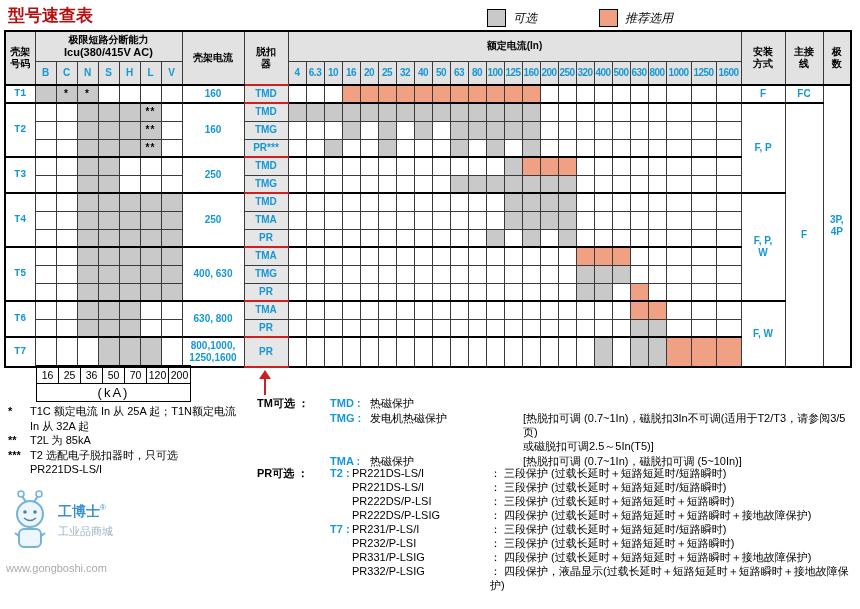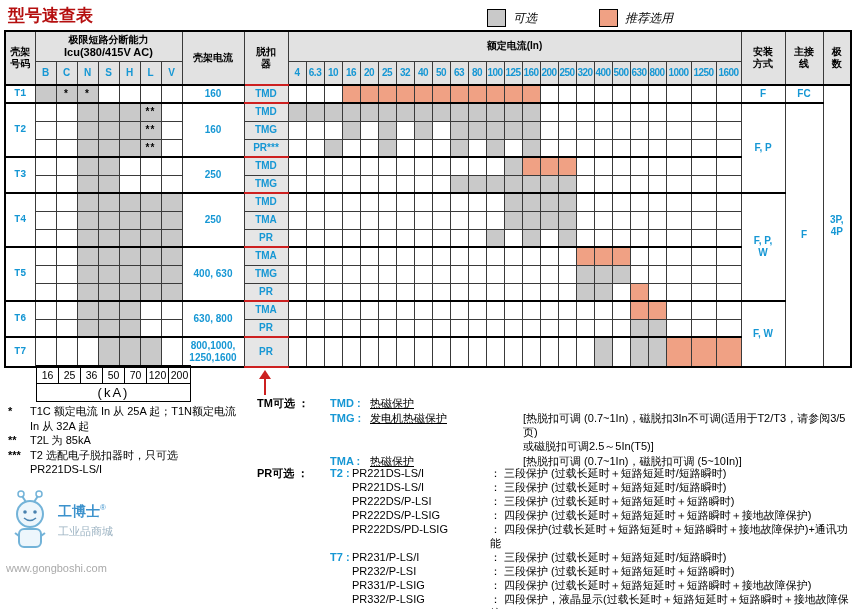--- a/index.html
+++ b/index.html
@@ -44,21 +44,21 @@
               border-left:6px solid transparent;border-right:6px solid transparent;
               border-bottom:9px solid var(--c-red);}
   .footnotes{position:absolute;left:8px;top:404px;width:246px;font-size:11px;line-height:14.5px;color:#000;}
   .fn-row{display:flex;}
   .fn-mark{width:22px;font-weight:bold;flex:none;}
   .fn-text{white-space:pre-line;}
   .tm-block{position:absolute;left:257px;top:396px;width:598px;font-size:11px;line-height:14px;color:#000;}
   .opt-label{width:73px;flex:none;font-weight:bold;}
   .tm-row{display:flex;margin-bottom:1px;}
   .tm-code{width:40px;flex:none;color:var(--c-blue);font-weight:bold;}
-  .tm-name{width:153px;flex:none;text-decoration:underline;}
+  .tm-name{width:153px;flex:none;}
   .tm-desc{white-space:pre-line;}
   .pr-block{position:absolute;left:257px;top:466px;width:598px;font-size:11px;line-height:14px;color:#000;}
   .pr-row{display:flex;}
   .pr-tag{min-width:22px;flex:none;color:var(--c-blue);font-weight:bold;}
   .pr-name{width:138px;flex:none;}
   .watermark{position:absolute;left:6px;top:486px;width:150px;opacity:0.85;}
   .wm-row{display:flex;align-items:flex-start;}
   .wm-texts{margin-left:4px;margin-top:16px;}
   .wm-brand{color:#1b7fc4;font-weight:bold;font-size:14px;}
   .wm-reg{font-size:8px;color:#1b7fc4;vertical-align:super;}
@@ -781,26 +781,20 @@
       <span class="pr-desc">： 三段保护 (过载长延时＋短路短延时＋短路瞬时)</span>
     </div>
     <div class="pr-row">
       <span class="opt-label"></span>
       <span class="pr-tag"></span>
       <span class="pr-name">PR222DS/P-LSIG</span>
       <span class="pr-desc">： 四段保护 (过载长延时＋短路短延时＋短路瞬时＋接地故障保护)</span>
     </div>
     <div class="pr-row">
       <span class="opt-label"></span>
-      <span class="pr-tag"></span>
-      <span class="pr-name">PR222DS/PD-LSIG</span>
-      <span class="pr-desc">： 四段保护(过载长延时＋短路短延时＋短路瞬时＋接地故障保护)+通讯功能</span>
-    </div>
-    <div class="pr-row">
-      <span class="opt-label"></span>
       <span class="pr-tag">T7 :</span>
       <span class="pr-name">PR231/P-LS/I</span>
       <span class="pr-desc">： 三段保护 (过载长延时＋短路短延时/短路瞬时)</span>
     </div>
     <div class="pr-row">
       <span class="opt-label"></span>
       <span class="pr-tag"></span>
       <span class="pr-name">PR232/P-LSI</span>
       <span class="pr-desc">： 三段保护 (过载长延时＋短路短延时＋短路瞬时)</span>
     </div>

